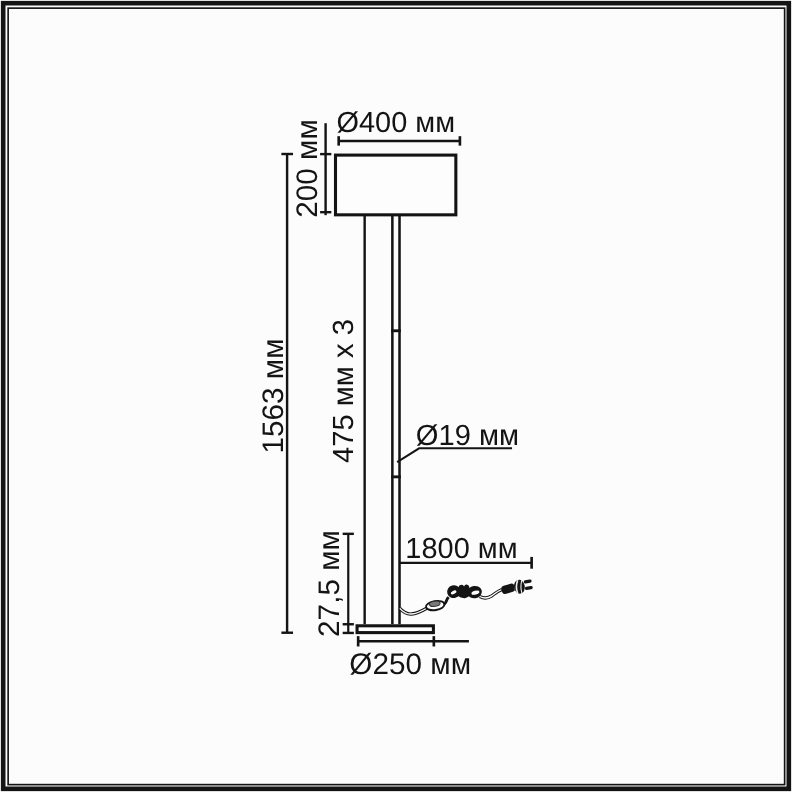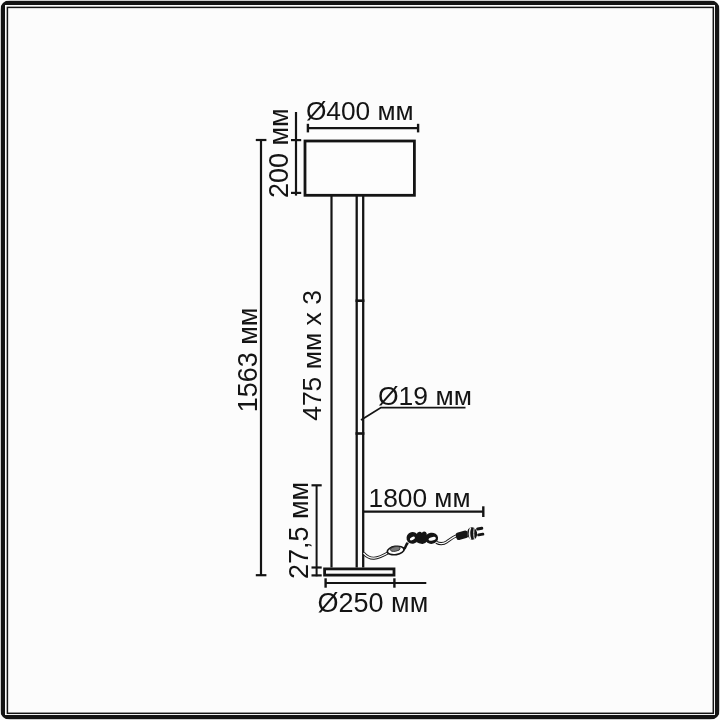--- a/index.html
+++ b/index.html
@@ -1,16 +1,16 @@
 <!DOCTYPE html>
 <html><head>
 <meta charset="utf-8">
 <style>
   html,body{margin:0;padding:0;background:#fcfcfc;}
-  .page{position:relative;width:720px;height:720px;background:#fcfcfc;overflow:hidden;border-radius:10px;}
+  .page{position:relative;width:720px;height:720px;background:#fcfcfc;overflow:hidden;}
   svg{position:absolute;left:0;top:0;}
   text{font-family:"Liberation Sans", sans-serif;fill:#141414;}
 </style>
 </head>
 <body>
 <div class="page">
 <svg width="720" height="720" viewBox="0 0 720 720">
 
   <g>
         <rect x="0" y="0" width="720" height="720" fill="#fcfcfc"></rect>

